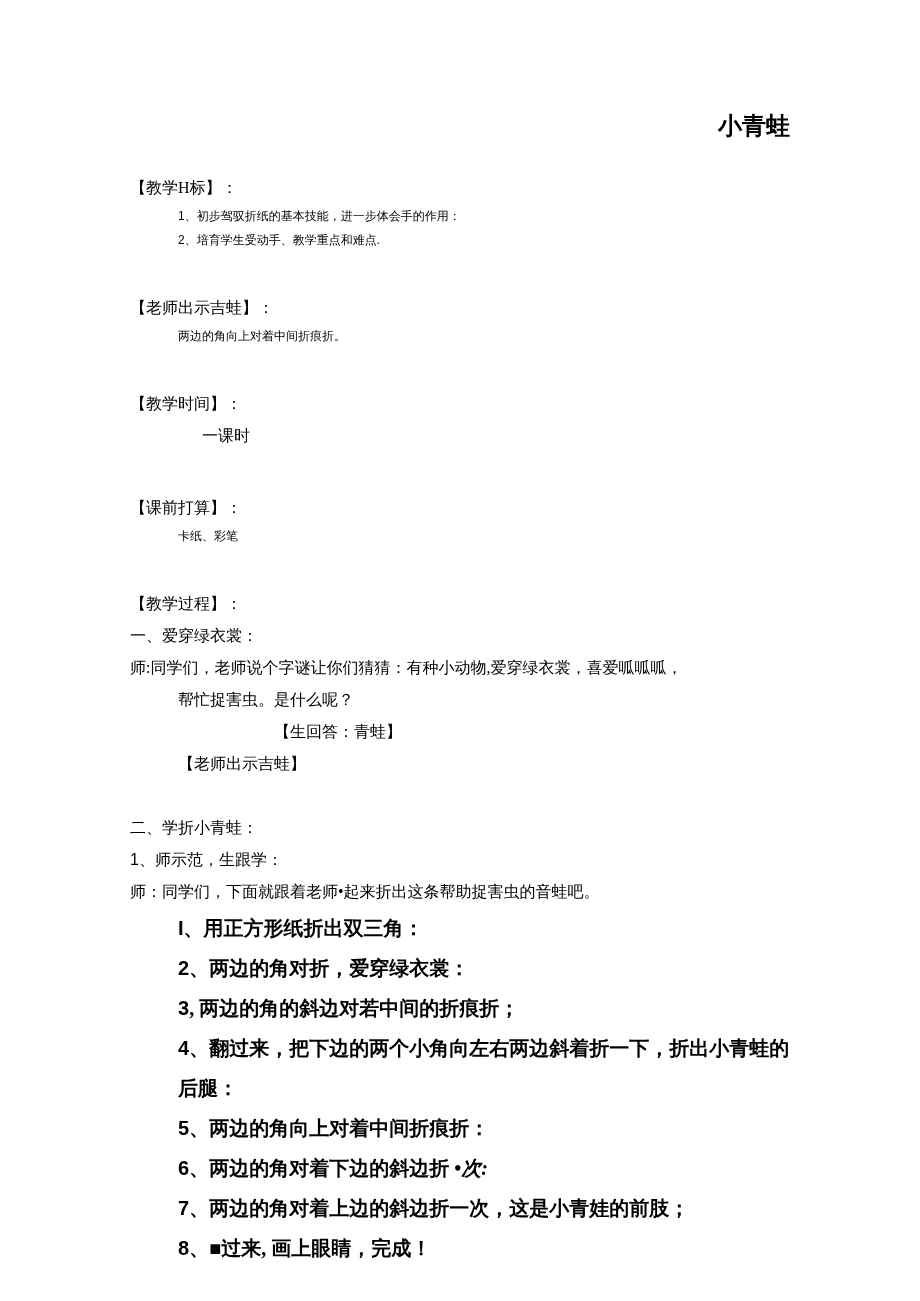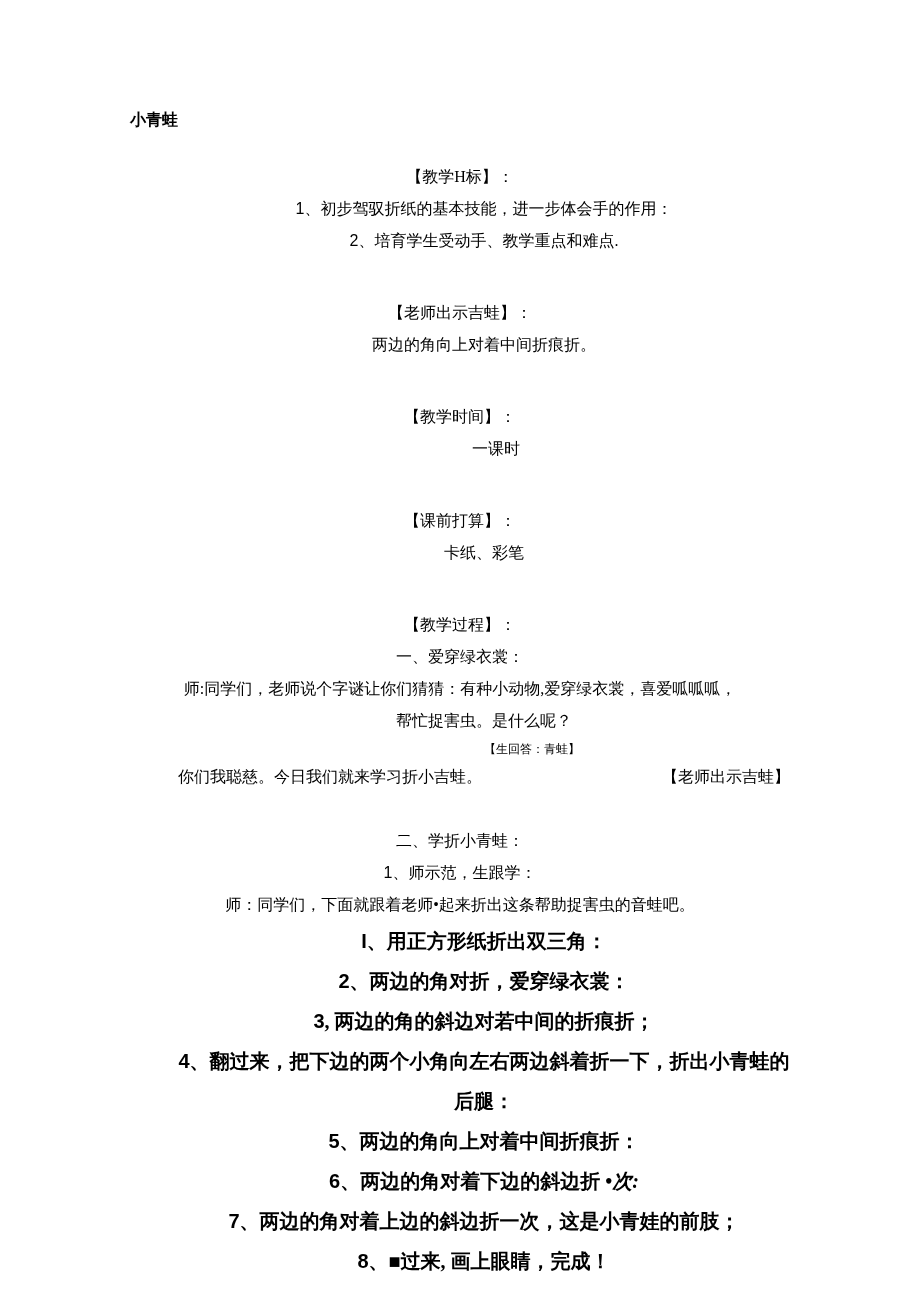--- a/index.html
+++ b/index.html
@@ -1,55 +1,54 @@
 <!DOCTYPE html>
 <html><head>
   <meta charset="utf-8">
   <style>
     * {
       margin: 0;
       padding: 0;
       box-sizing: border-box;
-      text-align: center;
     }
     body {
       background: #ffffff;
       font-family: "SimSun", "宋体", serif;
       width: 920px;
       height: 1301px;
       padding: 110px 130px 80px 130px;
     }
     .title {
-      text-align: left;
-      font-size: 16px;
+      text-align: right;
+      font-size: 24px;
       font-weight: bold;
       margin-bottom: 30px;
       font-family: "SimSun", "宋体", serif;
     }
     .section-header {
       font-size: 16px;
       line-height: 2;
       margin-top: 8px;
     }
     .content-line {
-      font-size: 16px;
+      font-size: 12px;
       line-height: 2;
       padding-left: 48px;
     }
     .content-line-2 {
       font-size: 16px;
       line-height: 2;
       padding-left: 48px;
     }
     .flush-line {
       font-size: 16px;
       line-height: 2;
     }
     .indent-deep {
-      font-size: 12px;
+      font-size: 16px;
       line-height: 2;
       padding-left: 144px;
     }
     .indent-body {
       font-size: 16px;
       line-height: 2;
       padding-left: 48px;
     }
     .indent-step {
       font-size: 20px;
@@ -99,21 +98,20 @@
 <div class="content-line">卡纸、彩笔</div>
 
 <div class="spacer"></div>
 
 <div class="section-header">【教学过程】：</div>
 <div class="flush-line">一、爱穿绿衣裳：</div>
 <div class="flush-line">师:同学们，老师说个字谜让你们猜猜：有种小动物,爱穿绿衣裳，喜爱呱呱呱，</div>
 <div class="indent-body">帮忙捉害虫。是什么呢？</div>
 <div class="indent-deep">【生回答：青蛙】</div>
 <div class="two-col">
-  <span>你们我聪慈。今日我们就来学习折小吉蛙。</span>
   <span class="right">【老师出示吉蛙】</span>
 </div>
 
 <div class="spacer"></div>
 
 <div class="flush-line">二、学折小青蛙：</div>
 <div class="flush-line"><span class="sans">1</span><span>、师示范，生跟学：</span></div>
 <div class="flush-line">师：同学们，下面就跟着老师•起来折出这条帮助捉害虫的音蛙吧。</div>
 <div class="indent-step"><span class="sans">I</span><span>、用正方形纸折出双三角：</span></div>
 <div class="indent-step"><span class="sans">2</span><span>、两边的角对折，爱穿绿衣裳：</span></div>

